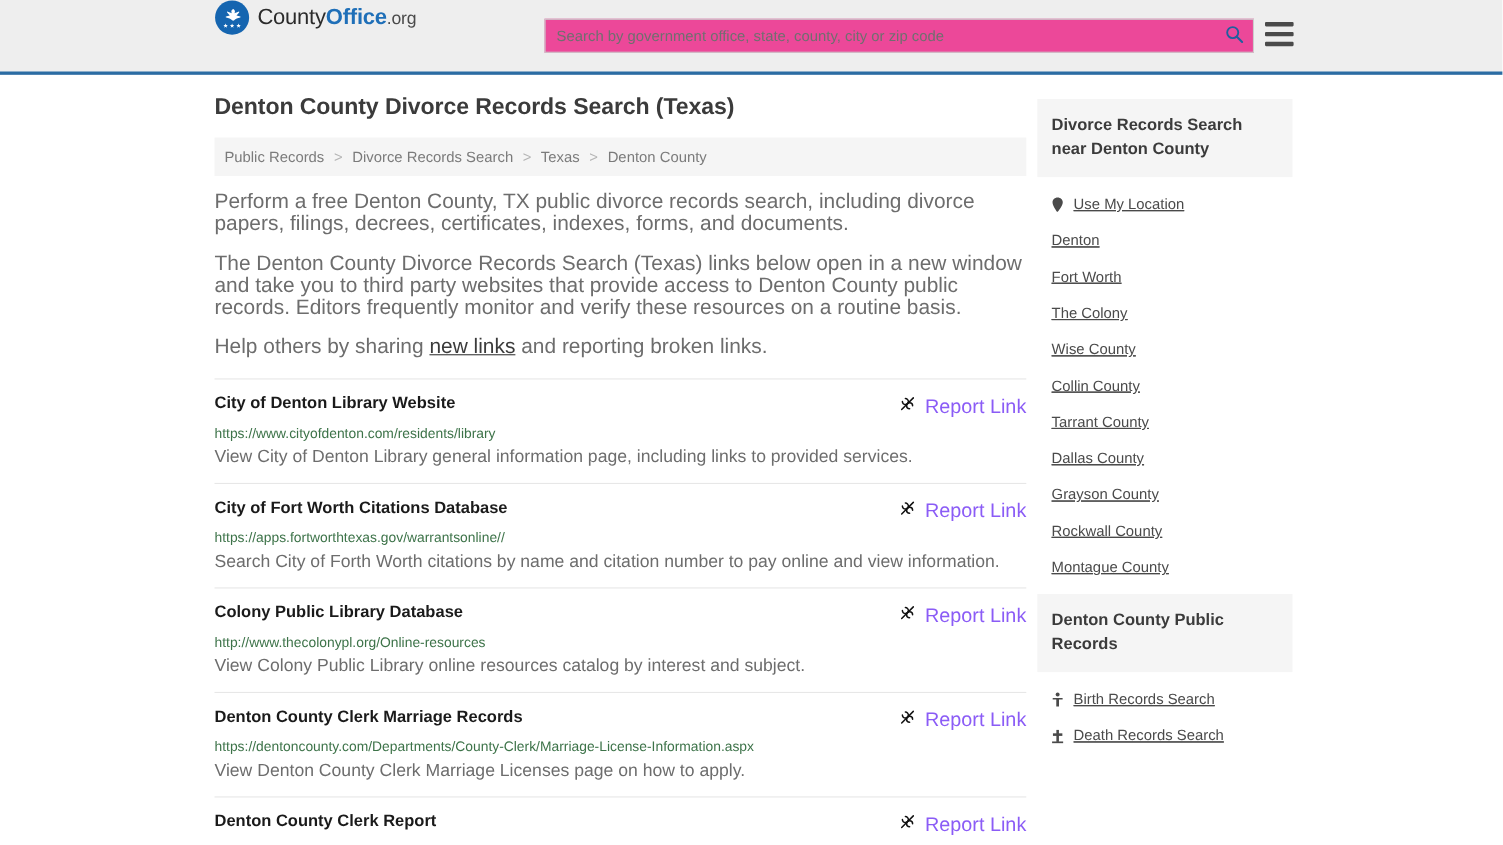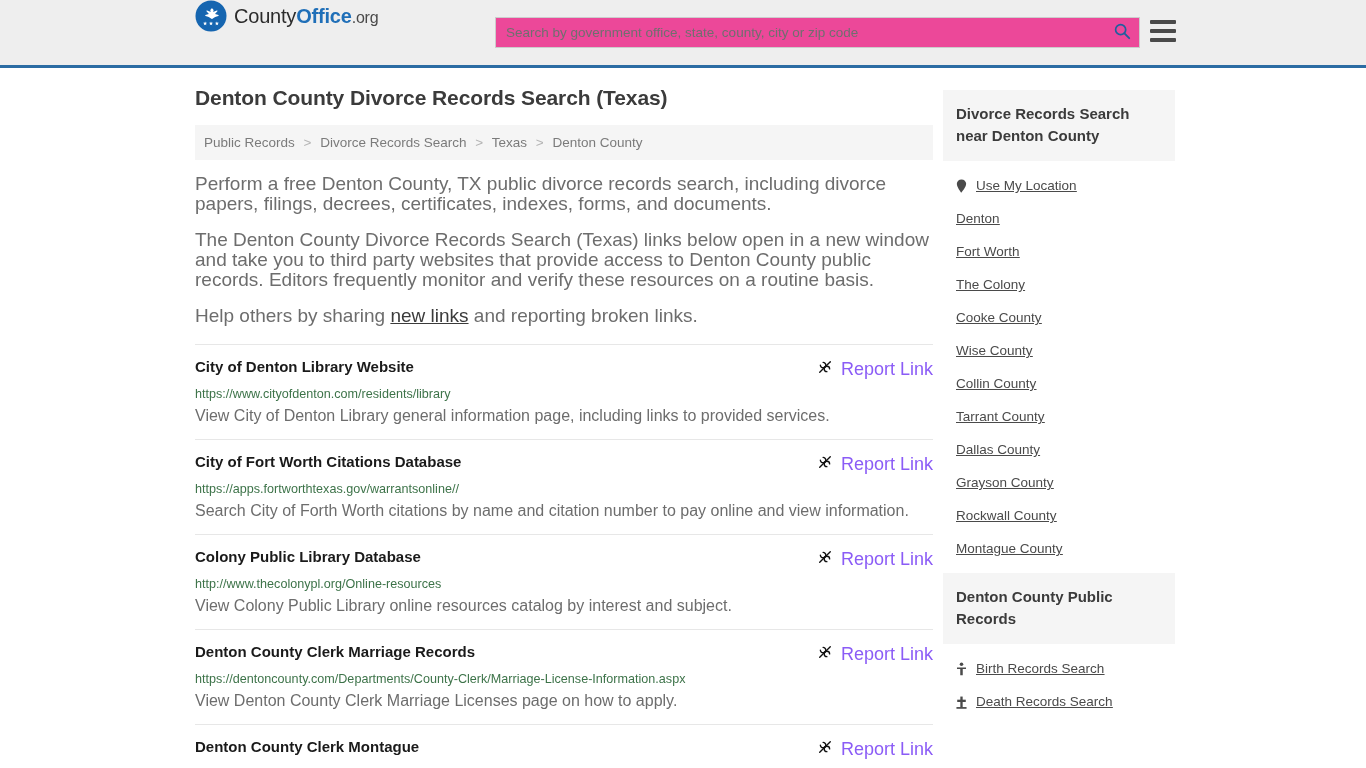--- a/index.html
+++ b/index.html
@@ -333,21 +333,21 @@
           </span>
           <span>Report Link</span>
         </div>
       </div>
       <div class="listing-url">https://dentoncounty.com/Departments/County-Clerk/Marriage-License-Information.aspx</div>
       <div class="listing-desc">View Denton County Clerk Marriage Licenses page on how to apply.</div>
     </div>
 
     <div class="listing">
       <div class="listing-head">
-        <a class="listing-title">Denton County Clerk Montague</a>
+        <a class="listing-title">Denton County Clerk Report</a>
         <div class="report-link">
           <span>
             <svg viewBox="0 0 20 20" width="16" height="16">
               <path d="M7.6 4.2 A3.4 3.4 0 1 1 4.2 7.6" fill="none" stroke="#111" stroke-width="1.7" stroke-linecap="round"></path>
               <path d="M12.4 15.8 A3.4 3.4 0 1 1 15.8 12.4" fill="none" stroke="#111" stroke-width="1.7" stroke-linecap="round"></path>
               <line x1="3.4" y1="16.6" x2="16.6" y2="3.4" stroke="#111" stroke-width="1.7" stroke-linecap="round"></line>
             </svg>
           </span>
           <span>Report Link</span>
         </div>
@@ -375,23 +375,20 @@
         <div class="side-item">
           <span class="lbl">Denton</span>
         </div>
         <div class="side-item">
           <span class="lbl">Fort Worth</span>
         </div>
         <div class="side-item">
           <span class="lbl">The Colony</span>
         </div>
         <div class="side-item">
-          <span class="lbl">Cooke County</span>
-        </div>
-        <div class="side-item">
           <span class="lbl">Wise County</span>
         </div>
         <div class="side-item">
           <span class="lbl">Collin County</span>
         </div>
         <div class="side-item">
           <span class="lbl">Tarrant County</span>
         </div>
         <div class="side-item">
           <span class="lbl">Dallas County</span>

